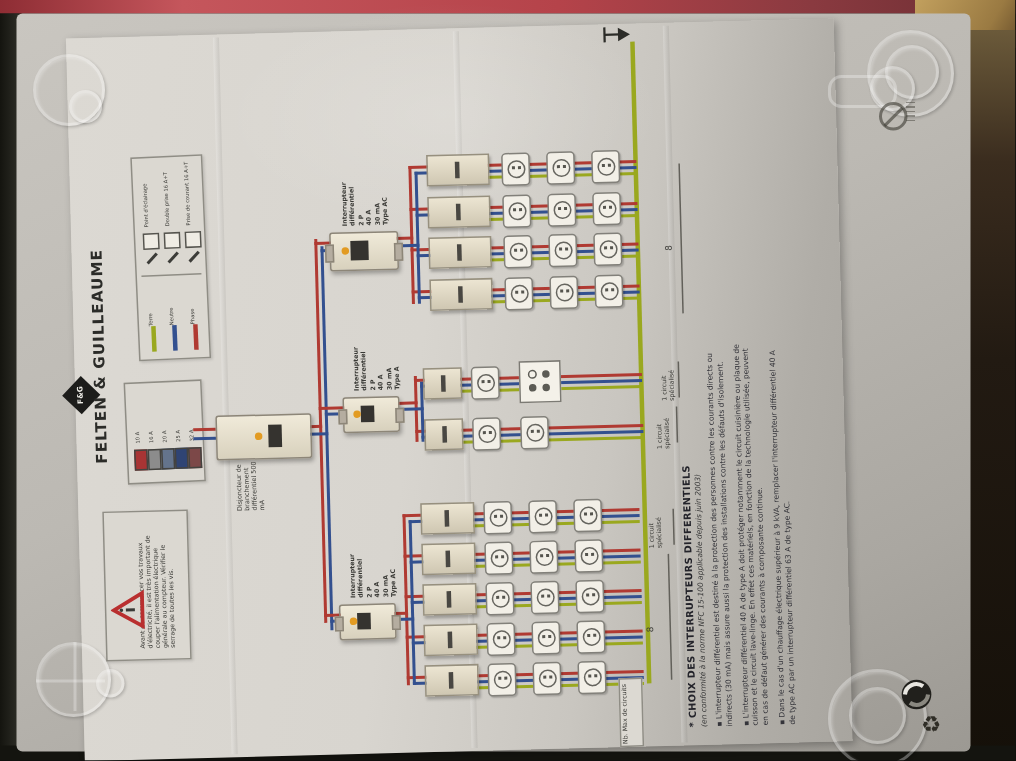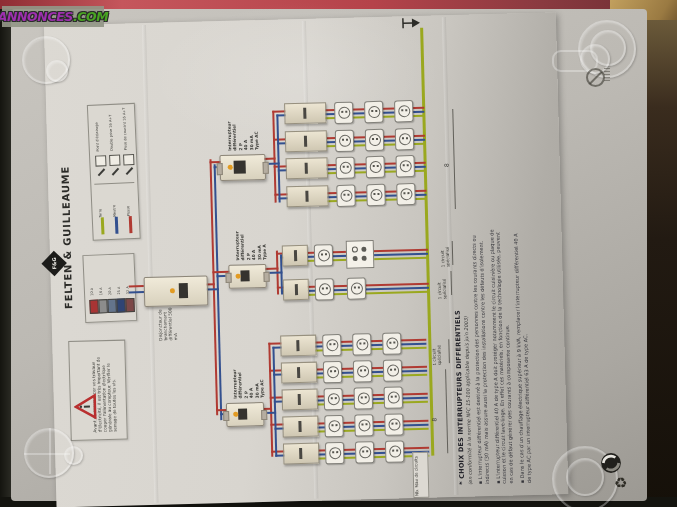--- a/index.html
+++ b/index.html
@@ -345,17 +345,13 @@
   <div class="abs ring" style="left:64px;top:446px;width:15px;height:15px;"></div>
   <div class="abs ring" style="left:552px;top:446px;width:62px;height:62px;"></div>
   <div class="abs ring" style="left:566px;top:458px;width:34px;height:34px;"></div>
   <svg class="abs" style="left:600px;top:452px;z-index:9;" width="22" height="22" viewBox="0 0 20 20">
     <circle cx="10" cy="10" r="9" fill="#21201c"></circle>
     <path d="M3 10a7 7 0 0 1 11-5" stroke="#e8e6e0" stroke-width="2.5" fill="none"></path>
     <path d="M17 10a7 7 0 0 1-11 5" stroke="#8a8880" stroke-width="2.5" fill="none"></path>
   </svg>
   <div class="abs" style="left:614px;top:474px;z-index:9;font-size:15px;color:#2f2d26;">♻</div>
 
-  <div class="abs" id="watermark">
-    <span style="color:#9d2fae;">ANNONCES</span>
-      <span style="color:#48a322;">.COM</span>
-  </div>
 </div>
 
 </body></html>

